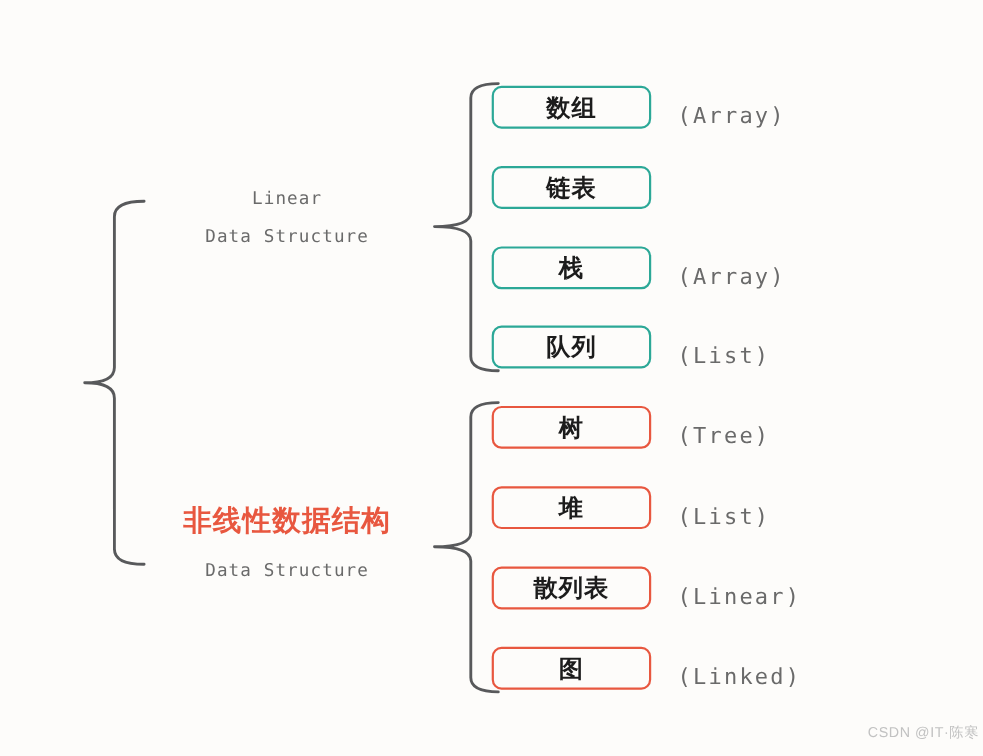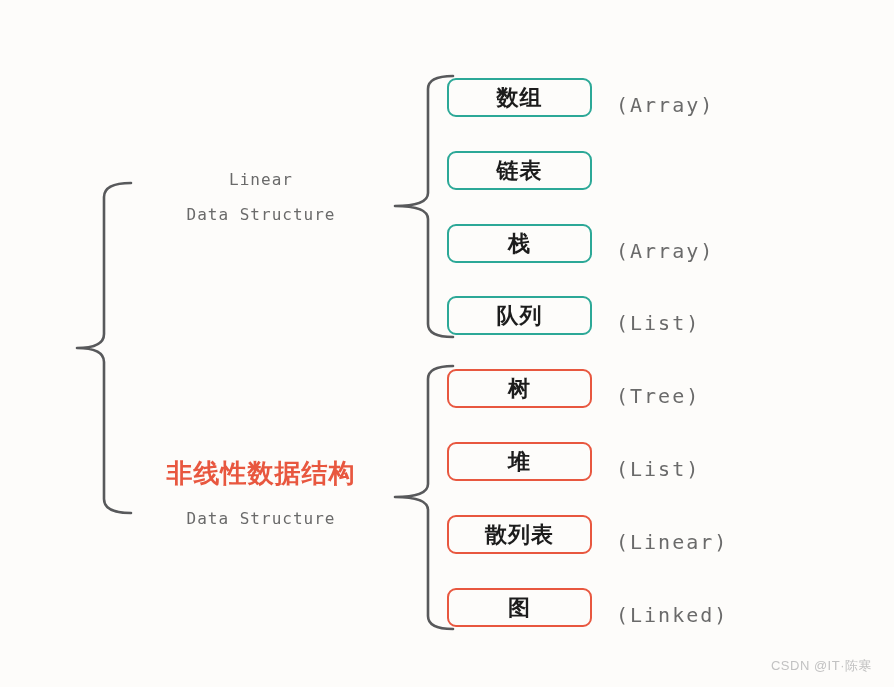--- a/index.html
+++ b/index.html
@@ -34,21 +34,21 @@
     background:transparent;border:2px solid var(--teal);
   }
   .row.nonlinear .box{border-color:var(--orange);}
   .box span{font-size:22px;font-weight:bold;color:var(--ink);letter-spacing:1px;}
   .en{
     margin-left:24px;white-space:nowrap;
     font-family:"DejaVu Sans Mono", monospace;
     font-size:20px;letter-spacing:2px;color:var(--gray);
   }
   .watermark{
-    position:absolute;right:22px;bottom:12px;
+    position:absolute;right:4px;bottom:12px;
     font-size:13px;color:var(--watermark);letter-spacing:0.5px;
   }
 </style>
 </head>
 <body>
 
 <div class="stage">
 
   <svg class="braces" width="894" height="687" viewBox="0 0 894 687">
     <path d="M 131 183 Q 104 183 104 197 L 104 334 Q 104 348 77 348 Q 104 348 104 362 L 104 499 Q 104 513 131 513"></path>

